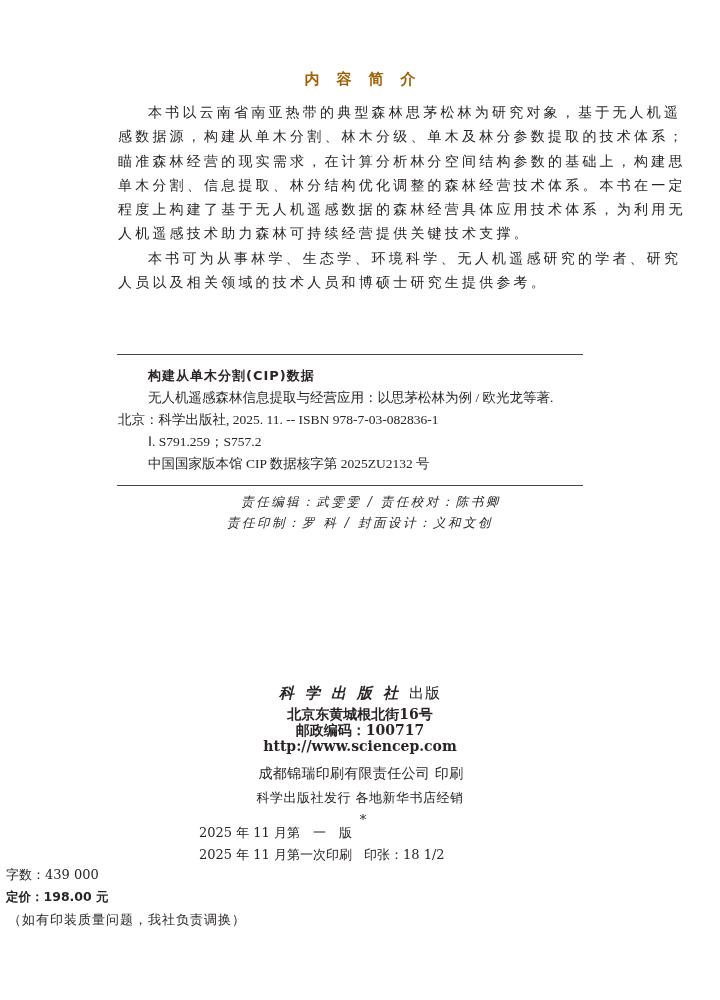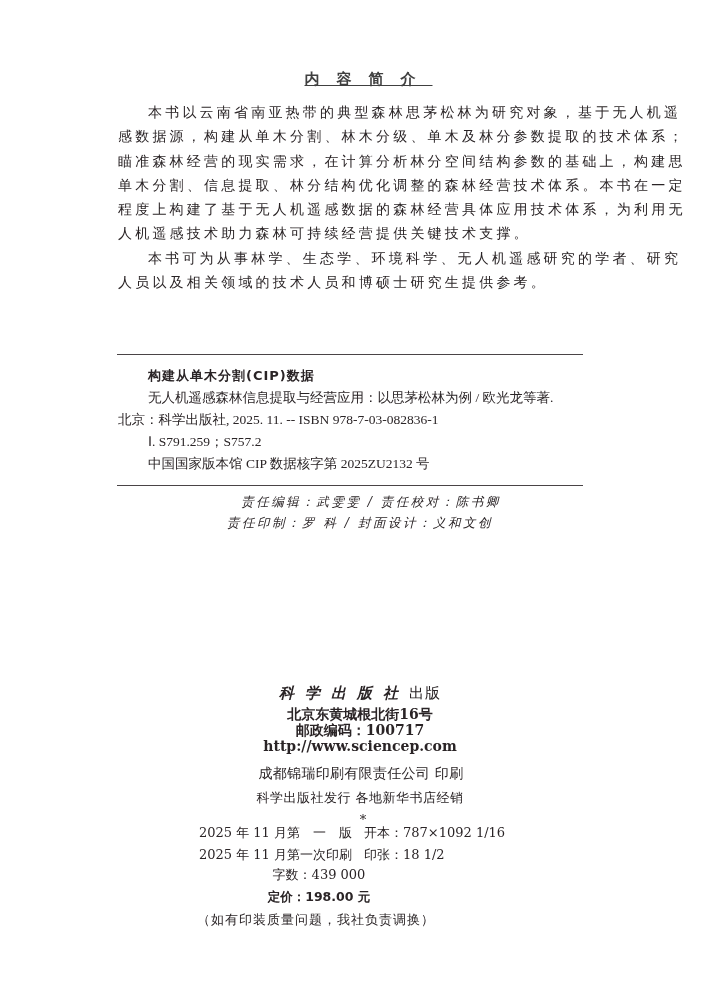--- a/index.html
+++ b/index.html
@@ -8,22 +8,21 @@
       font-family: "DejaVu Serif", "Liberation Serif", serif;
       color: #2a2426;
     }
     .abs { position: absolute; white-space: nowrap; }
 
     
     .title {
       left: 0; width: 720px; top: 70px; text-align: center;
       font-family: "DejaVu Sans", sans-serif; font-weight: bold;
       font-size: 15px; letter-spacing: 17px; padding-left: 17px; box-sizing: border-box;
-      color: #404040;
-      text-decoration: underline;
+      color: #a16207;
     }
 
     
     .intro { left: 118px; width: 484px; top: 100px; }
     .intro .line {
       height: 24.3px; line-height: 24.3px; font-size: 14px;
       letter-spacing: 3.2px; white-space: nowrap; overflow: visible;
       text-align: justify; text-align-last: justify;
     }
     .intro .line.last { text-align-last: left; }
@@ -48,24 +47,24 @@
     .pub .small { font-size: 14px; line-height: 16px; height: 16px; font-weight: bold; }
     .pub .printer { font-size: 14px; line-height: 26px; height: 26px; margin-top: 6px; letter-spacing: 0.3px; padding-left: 2px;}
     .pub .distrib { font-size: 13px; line-height: 24px; height: 24px; letter-spacing: 0.5px; }
     .pub .star { font-size: 13px; line-height: 20px; height: 20px; padding-left: 6px;}
 
     
     .ed { left: 199px; top: 822px; font-size: 13px; }
     .ed .row { height: 22px; line-height: 22px; position: relative; width: 320px; }
     .ed .c2 { position: absolute; left: 165px; top: 0; }
 
-    .tail { left: 0; width: 632px; top: 864px; text-align: center; }
+    .tail { left: 0; width: 632px; top: 864px; text-align: left; }
     .tail .wc { font-size: 13px; height: 22px; line-height: 22px; padding-left: 6px; }
     .tail .price { font-family: "DejaVu Sans", sans-serif; font-weight: bold; font-size: 12.5px; height: 22px; line-height: 22px; padding-left: 6px; }
-    .tail .note { font-size: 13px; height: 24px; line-height: 24px; letter-spacing: 1px; }
+    .tail .note { font-size: 13px; height: 24px; line-height: 24px; letter-spacing: 1px; padding-left: 8px; }
   </style>
 </head>
 <body>
 
 <div class="abs title">内容简介</div>
 
 <div class="abs intro">
   <div class="line indent">本书以云南省南亚热带的典型森林思茅松林为研究对象，基于无人机遥</div>
   <div class="line">感数据源，构建从单木分割、林木分级、单木及林分参数提取的技术体系；</div>
   <div class="line">瞄准森林经营的现实需求，在计算分析林分空间结构参数的基础上，构建思</div>
@@ -99,21 +98,20 @@
   <div class="small">邮政编码：100717</div>
   <div class="small">http://www.sciencep.com</div>
   <div class="printer">成都锦瑞印刷有限责任公司 印刷</div>
   <div class="distrib">科学出版社发行   各地新华书店经销</div>
   <div class="star">*</div>
 </div>
 
 <div class="abs ed">
   <div class="row">
     <span>2025 年 11 月第　一　版</span>
-    <span class="c2">开本：787×1092  1/16</span>
   </div>
   <div class="row">
     <span>2025 年 11 月第一次印刷</span>
     <span class="c2">印张：18 1/2</span>
   </div>
 </div>
 
 <div class="abs tail">
   <div class="wc">字数：439 000</div>
   <div class="price">定价：198.00 元</div>

